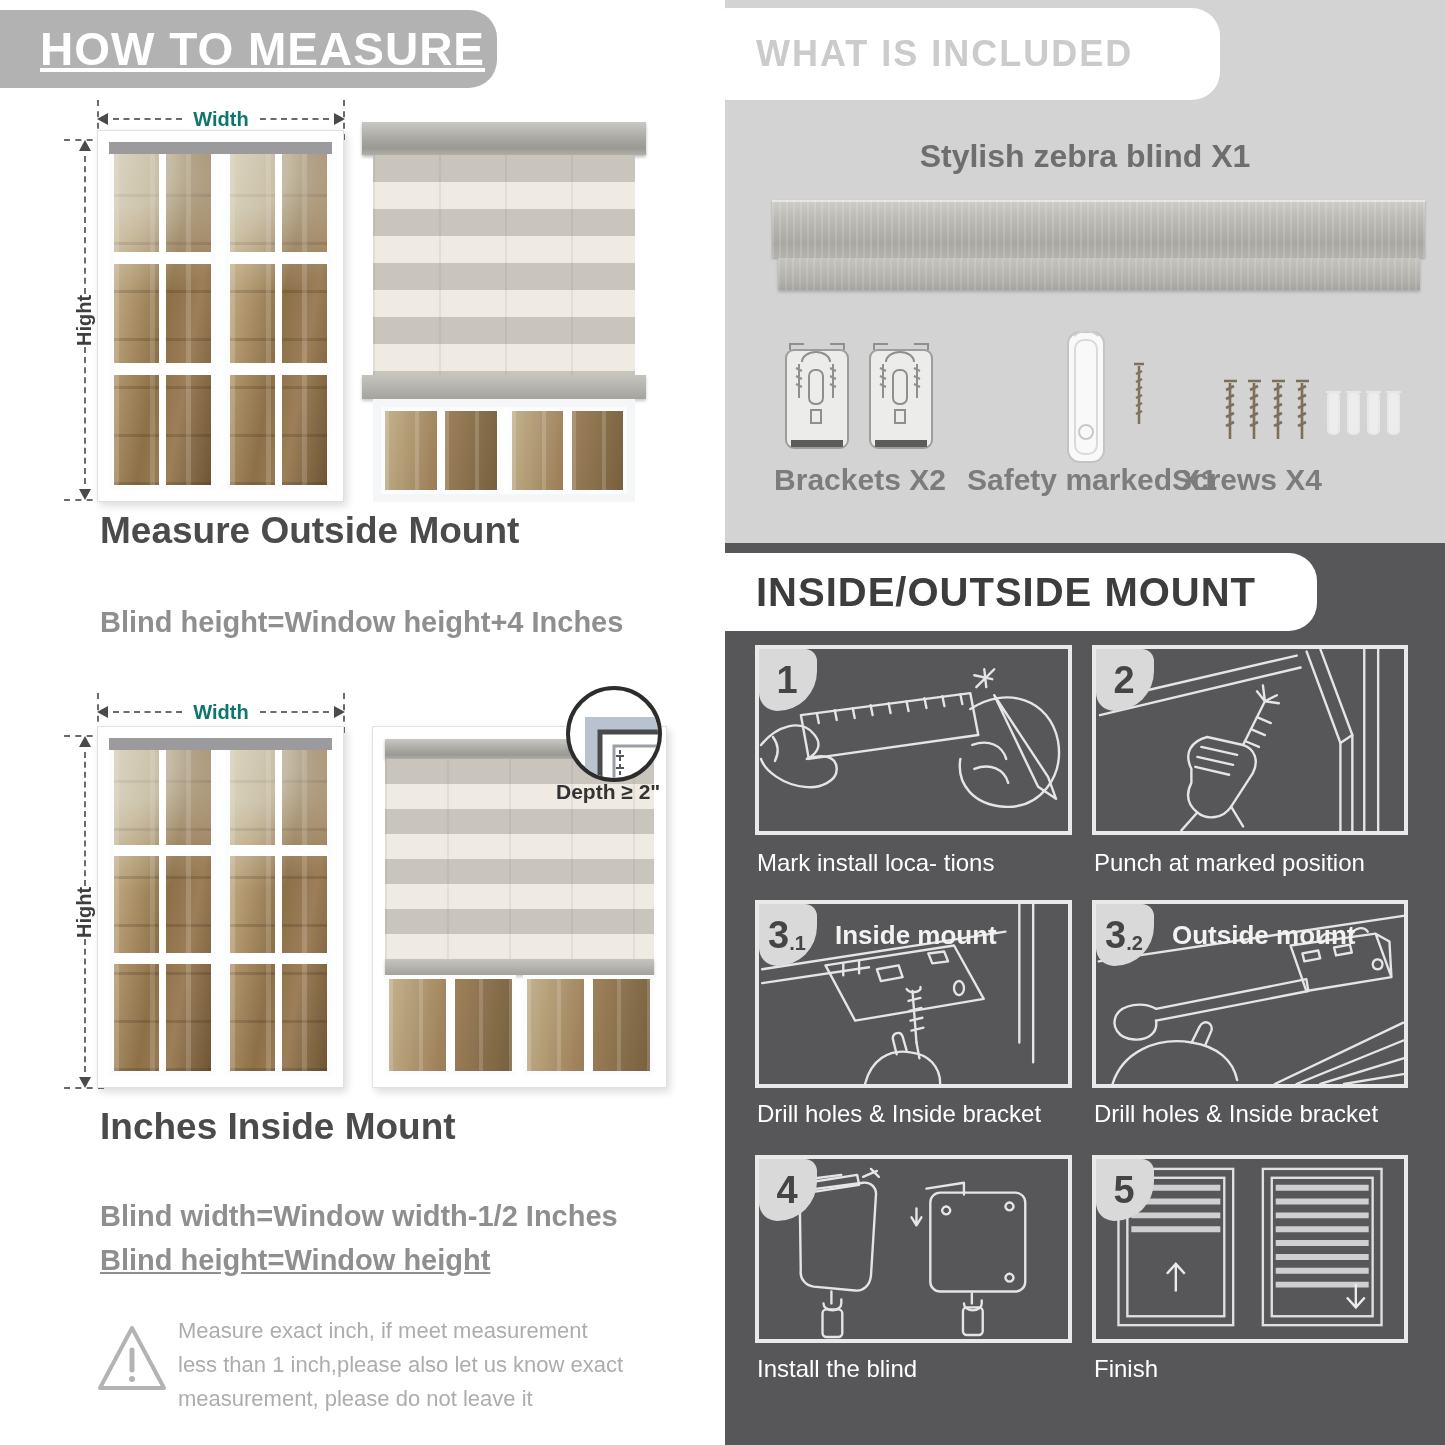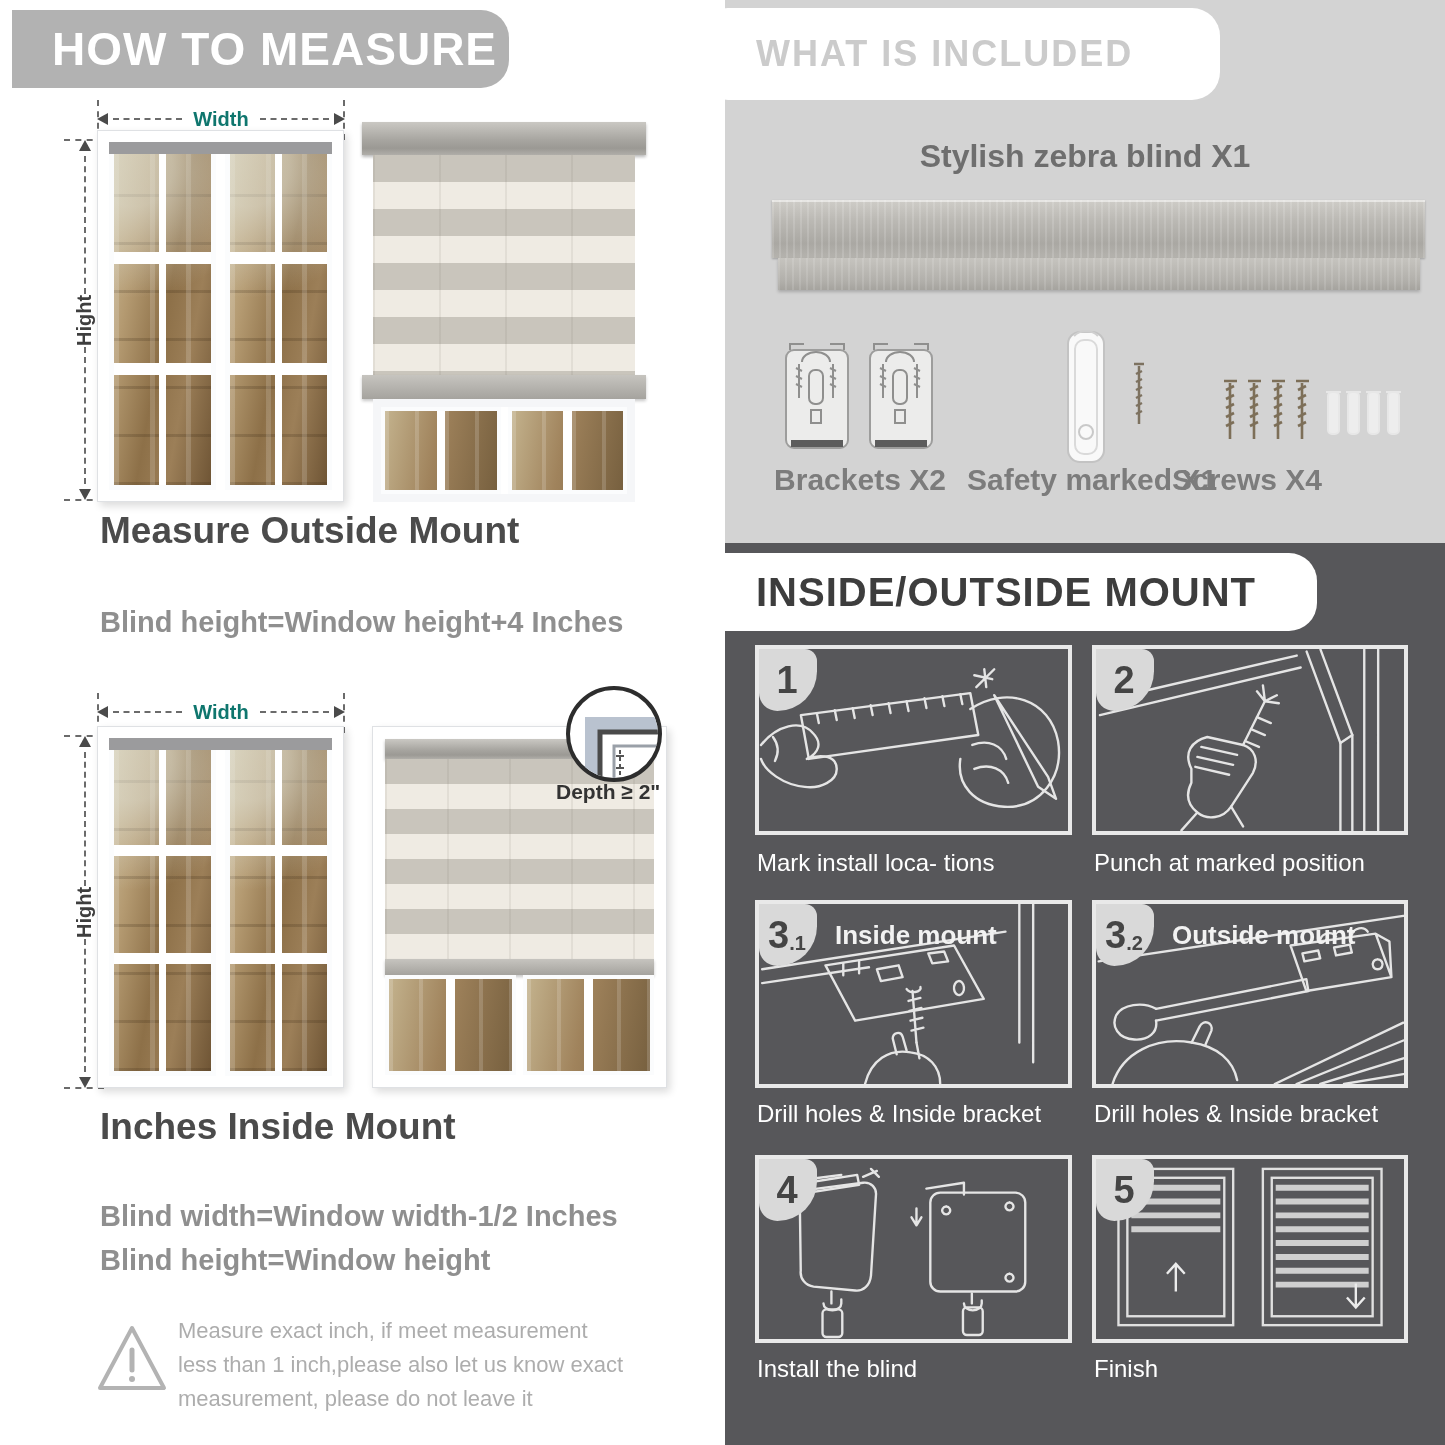--- a/index.html
+++ b/index.html
@@ -1,23 +1,23 @@
 <!DOCTYPE html>
 <html><head>
 <meta charset="utf-8">
 <style>
   html,body{margin:0;padding:0;background:#ffffff;}
   #stage{position:relative;width:1445px;height:1445px;background:#ffffff;overflow:hidden;
          font-family:"Liberation Sans","DejaVu Sans",sans-serif;}
   .abs{position:absolute;}
 
   
-  .title-left{left:12px;top:10px;width:497px;height:78px;background:#b2b2b2;
+  .title-left{left:0;top:10px;width:497px;height:78px;background:#b2b2b2;
     border-radius:0 28px 28px 0;display:flex;align-items:center;padding-left:40px;
-    box-sizing:border-box;color:#ffffff;font-size:46px;font-weight:700;letter-spacing:1px;}
+    box-sizing:border-box;color:#ffffff;font-size:46px;font-weight:700;letter-spacing:1px;text-decoration:underline;}
   .heading{color:#4b4b4b;font-size:37px;font-weight:700;white-space:nowrap;}
   .bodyline{color:#8f8f8f;font-size:29px;font-weight:700;white-space:nowrap;}
 
   
   .winframe{background:#fff;border:1px solid #dfe1e4;box-shadow:3px 4px 8px rgba(0,0,0,.14);
     padding:11px;box-sizing:border-box;}
   .sashes{display:flex;gap:9px;height:100%;background:#fff;position:relative;}
   .sash{flex:1;position:relative;border:5px solid #fbfcfd;
     background:
       radial-gradient(circle at 20% 6%, rgba(228,231,222,.55) 0 12%, rgba(0,0,0,0) 40%),
@@ -195,21 +195,21 @@
       <path d="M30,88 L30,42 L88,42" fill="none" stroke="#4a4a4a" stroke-width="5"></path>
       <path d="M44,88 L44,56 L88,56" fill="none" stroke="#9aa0a8" stroke-width="3"></path>
       <path d="M50,60 L50,86" stroke="#555" stroke-width="2" stroke-dasharray="4 3" fill="none"></path>
       <path d="M46,66 l8,0 M46,78 l8,0" stroke="#555" stroke-width="2" fill="none"></path>
     </svg>
   </div>
   <div class="abs depthlbl" style="left:556px;top:780px;">Depth ≥ 2"</div>
 
   <div class="abs heading" style="left:100px;top:1106px;">Inches Inside Mount</div>
   <div class="abs bodyline" style="left:100px;top:1200px;">Blind width=Window width-1/2 Inches</div>
-  <div class="abs bodyline" style="left:100px;top:1244px;">Blind height=Window height</div>
+  <div class="abs bodyline" style="left:100px;top:1244px;text-decoration:underline;">Blind height=Window height</div>
 
   <svg class="abs" style="left:95px;top:1320px;" width="74" height="80" viewBox="0 0 74 80">
     <path d="M37,8 L69,68 L5,68 Z" fill="none" stroke="#b3b3b3" stroke-width="4" stroke-linejoin="round"></path>
     <path d="M37,30 L37,50" stroke="#b3b3b3" stroke-width="5" stroke-linecap="round" fill="none"></path>
     <circle cx="37" cy="59" r="3" fill="#b3b3b3"></circle>
   </svg>
   <div class="abs warntext" style="left:172px;top:1314px;width:450px;margin-left:6px;">Measure exact inch, if meet measurement less than 1 inch,please also let us know exact measurement, please do not leave it</div>
 
   <div class="abs sec-light"></div>
   <div class="abs sec-dark"></div>

